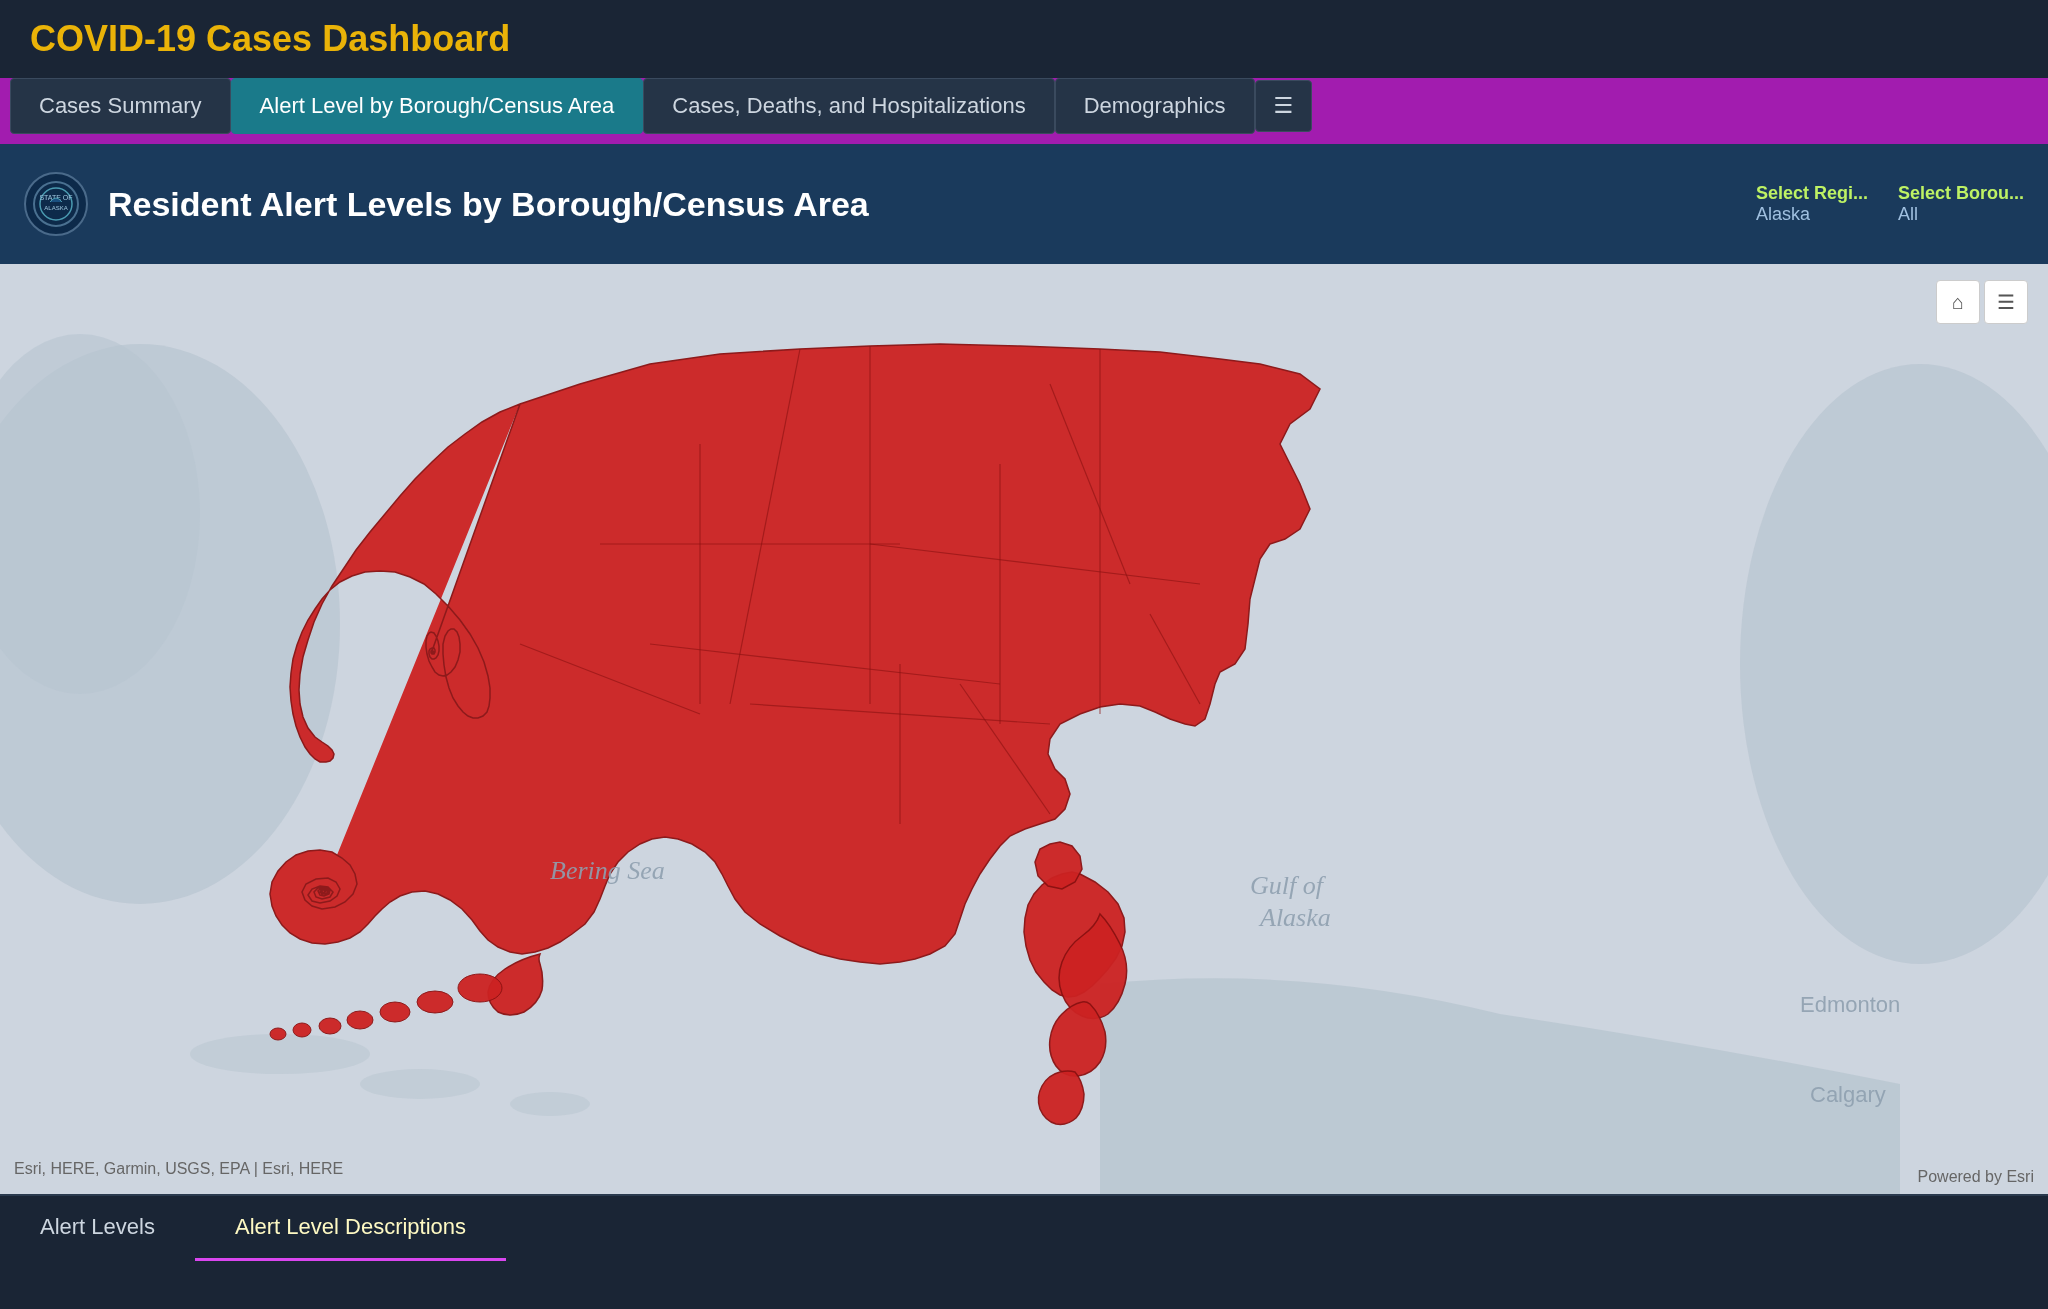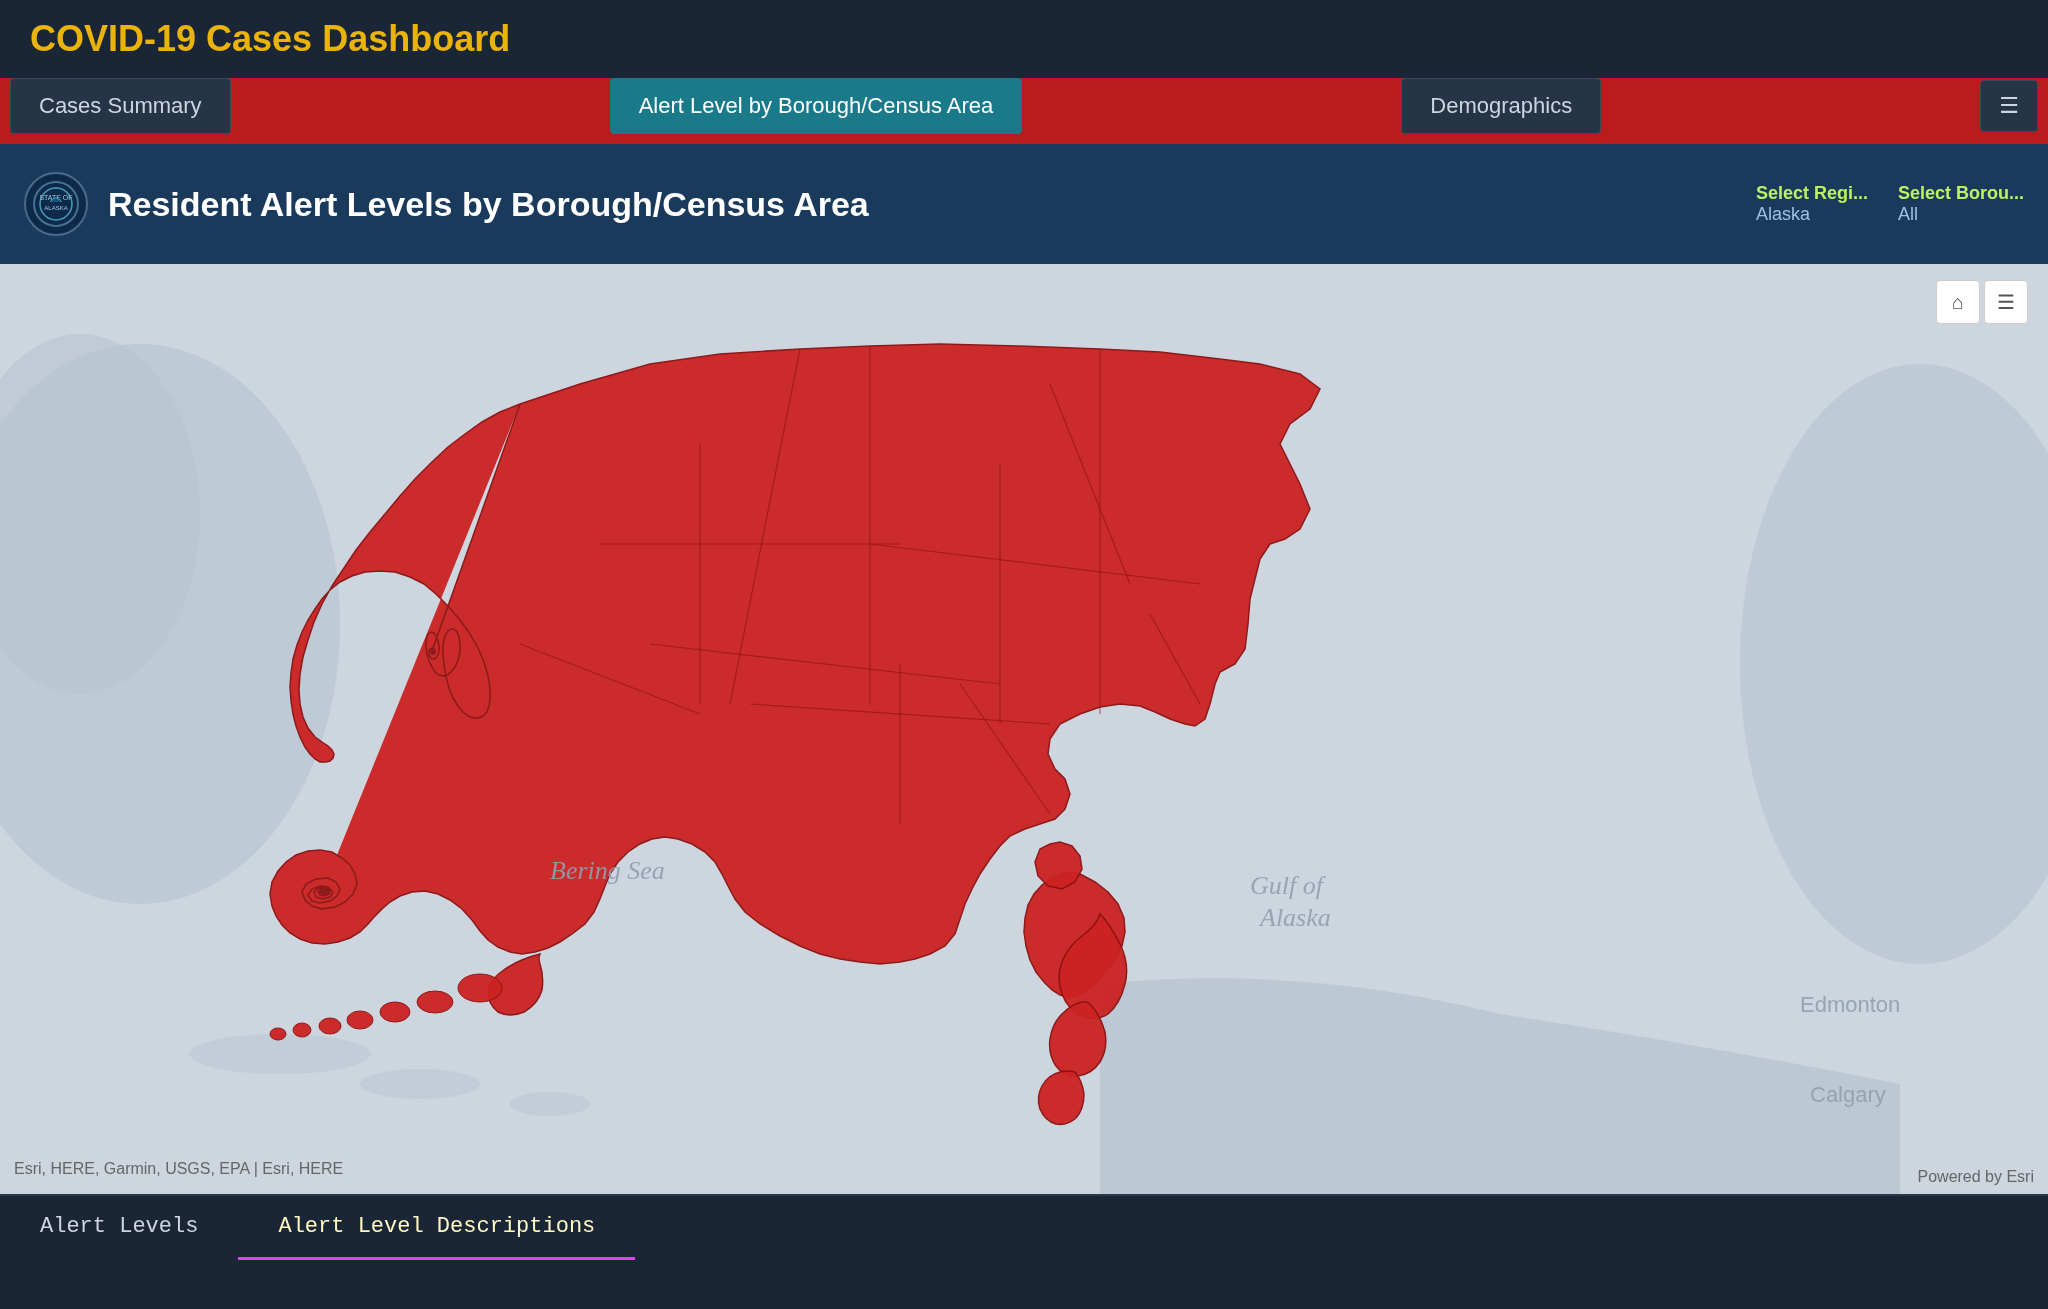--- a/index.html
+++ b/index.html
@@ -17,25 +17,24 @@
       background: #1a2535;
       padding: 18px 30px;
       font-size: 36px;
       font-weight: bold;
       color: #eab308;
     }
 
     
     .nav-tabs {
       display: flex;
-      background: #b91c1c;
+      background: #a21caf;
       padding: 0 10px 10px 10px;
       gap: 0;
       align-items: center;
-      justify-content: space-between;
     }
     .nav-tab {
       padding: 14px 28px;
       font-size: 22px;
       cursor: pointer;
       border-radius: 4px;
       border: 1px solid #3a4a5e;
       background: #253447;
       color: #cdd6e0;
       white-space: nowrap;
@@ -173,21 +172,20 @@
       color: #666;
       margin-left: 47px;
     }
 
     
     .bottom-tabs {
       background: #1a2535;
       display: flex;
       padding: 0;
       border-top: 2px solid #2a3a4e;
-      font-family: Liberation Mono, monospace;
     }
     .bottom-tab {
       padding: 18px 40px;
       font-size: 22px;
       cursor: pointer;
       color: #cdd6e0;
       border-bottom: 3px solid transparent;
     }
     .bottom-tab.active {
       color: #fef9c3;
@@ -200,20 +198,23 @@
 <div class="app-header">
   <span>COVID-19 Cases Dashboard</span>
 </div>
 
 <div class="nav-tabs">
   <div class="nav-tab">
     <span>Cases Summary</span>
   </div>
   <div class="nav-tab active">
     <span>Alert Level by Borough/Census Area</span>
+  </div>
+  <div class="nav-tab">
+    <span>Cases, Deaths, and Hospitalizations</span>
   </div>
   <div class="nav-tab">
     <span>Demographics</span>
   </div>
   <div class="nav-tab-icon">
     ☰
   </div>
 </div>
 
 <div class="sub-header">

